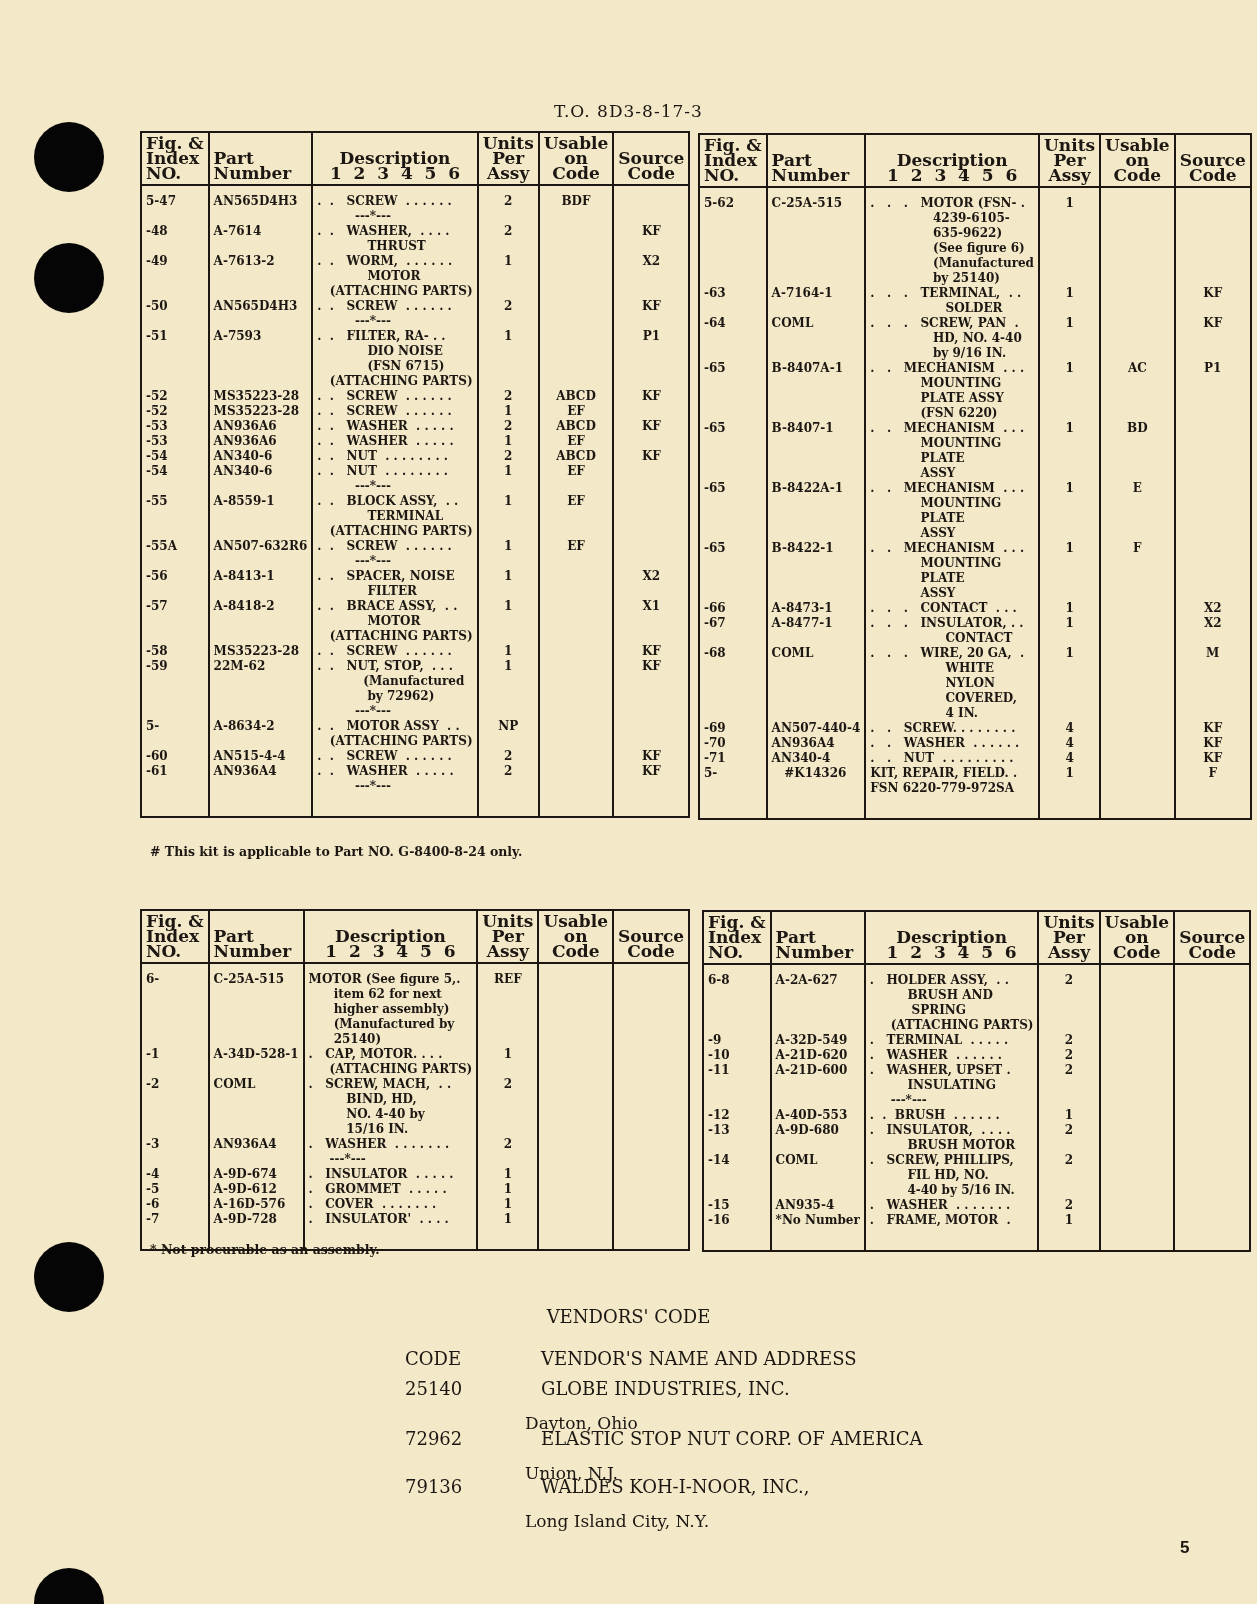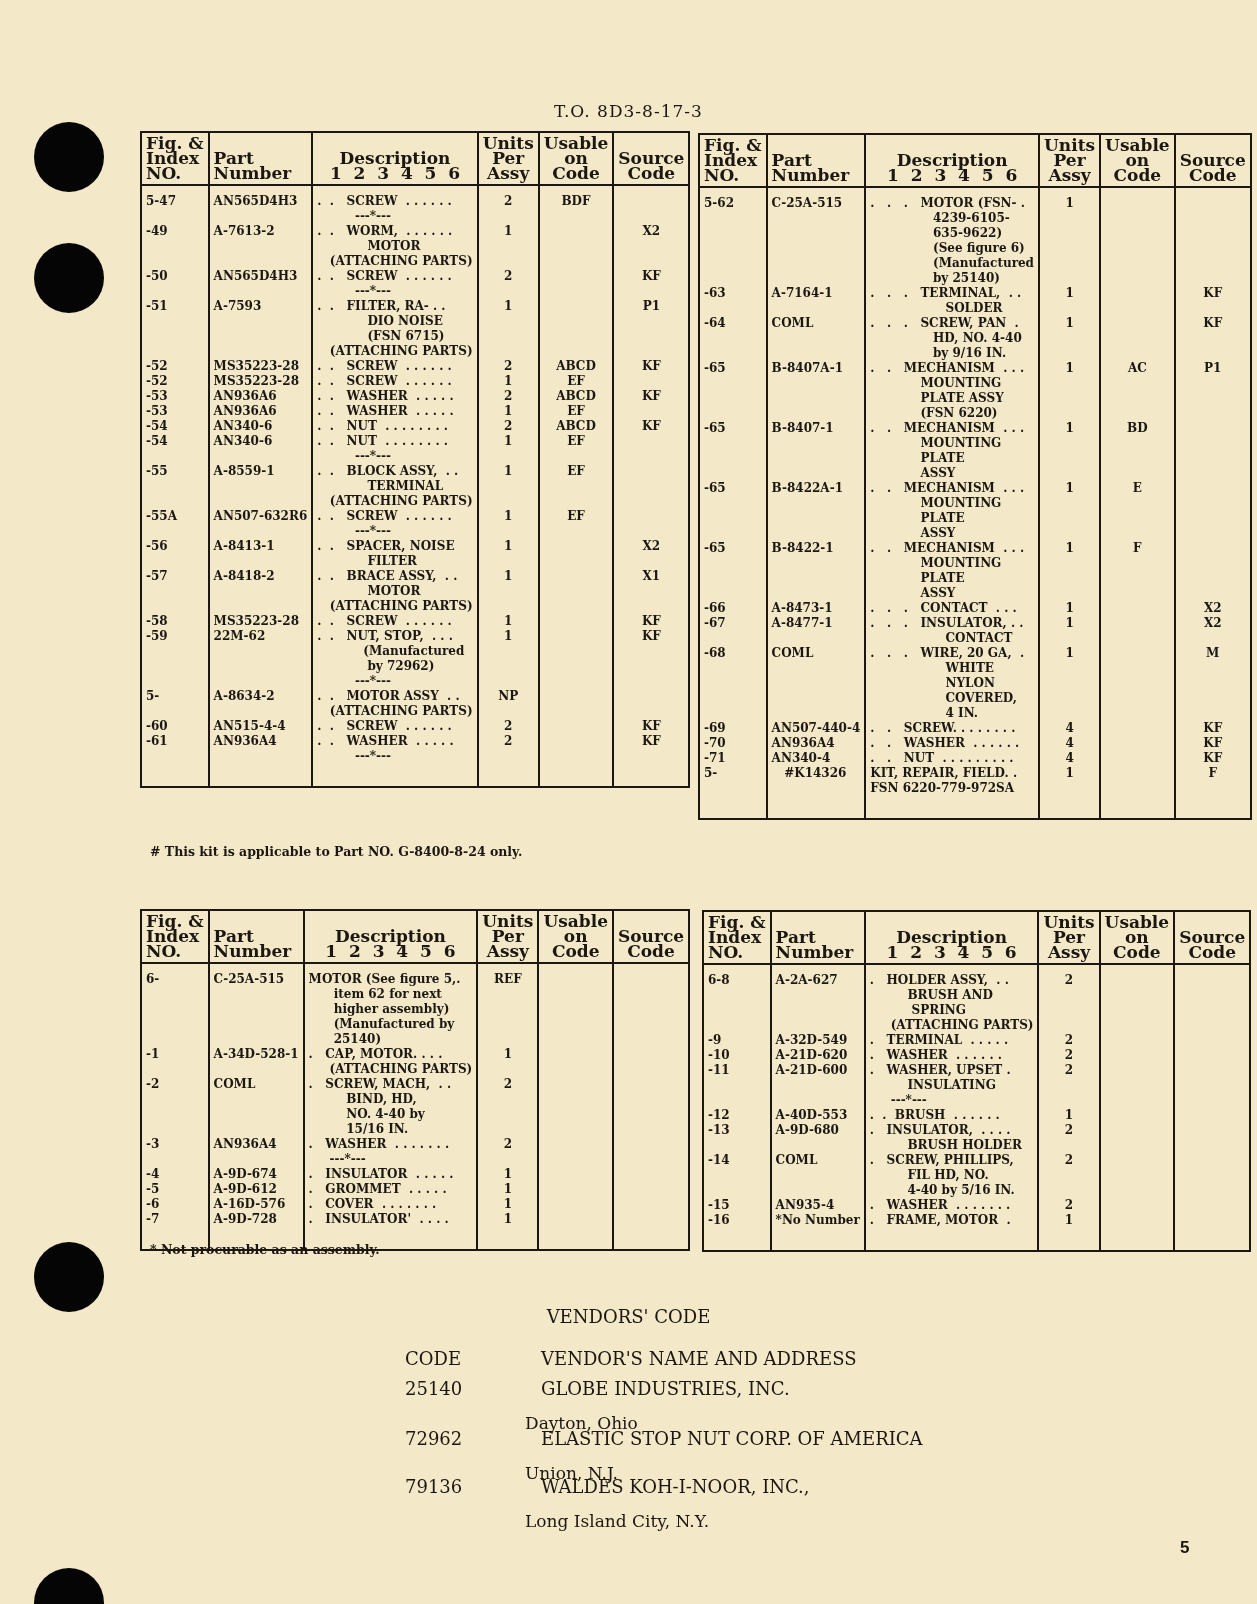--- a/index.html
+++ b/index.html
@@ -69,20 +69,29 @@
       <tr class="first">
         <td>5-47</td>
         <td>AN565D4H3</td>
         <td class="desc">.  .   SCREW  . . . . . .
          ---*---</td>
         <td class="c">2</td>
         <td class="c">BDF</td>
         <td class="c"></td>
       </tr>
       <tr>
+        <td>-48</td>
+        <td>A-7614</td>
+        <td class="desc">.  .   WASHER,  . . . .
+            THRUST</td>
+        <td class="c">2</td>
+        <td class="c"></td>
+        <td class="c">KF</td>
+      </tr>
+      <tr>
         <td>-49</td>
         <td>A-7613-2</td>
         <td class="desc">.  .   WORM,  . . . . . .
             MOTOR
    (ATTACHING PARTS)</td>
         <td class="c">1</td>
         <td class="c"></td>
         <td class="c">X2</td>
       </tr>
       <tr>
@@ -566,21 +575,21 @@
         <td>A-40D-553</td>
         <td class="desc">.  .  BRUSH  . . . . . .</td>
         <td class="c">1</td>
         <td class="c"></td>
         <td class="c"></td>
       </tr>
       <tr>
         <td>-13</td>
         <td>A-9D-680</td>
         <td class="desc">.   INSULATOR,  . . . .
-         BRUSH HOLDER</td>
+         BRUSH MOTOR</td>
         <td class="c">2</td>
         <td class="c"></td>
         <td class="c"></td>
       </tr>
       <tr>
         <td>-14</td>
         <td>COML</td>
         <td class="desc">.   SCREW, PHILLIPS,
          FIL HD, NO.
          4-40 by 5/16 IN.</td>

